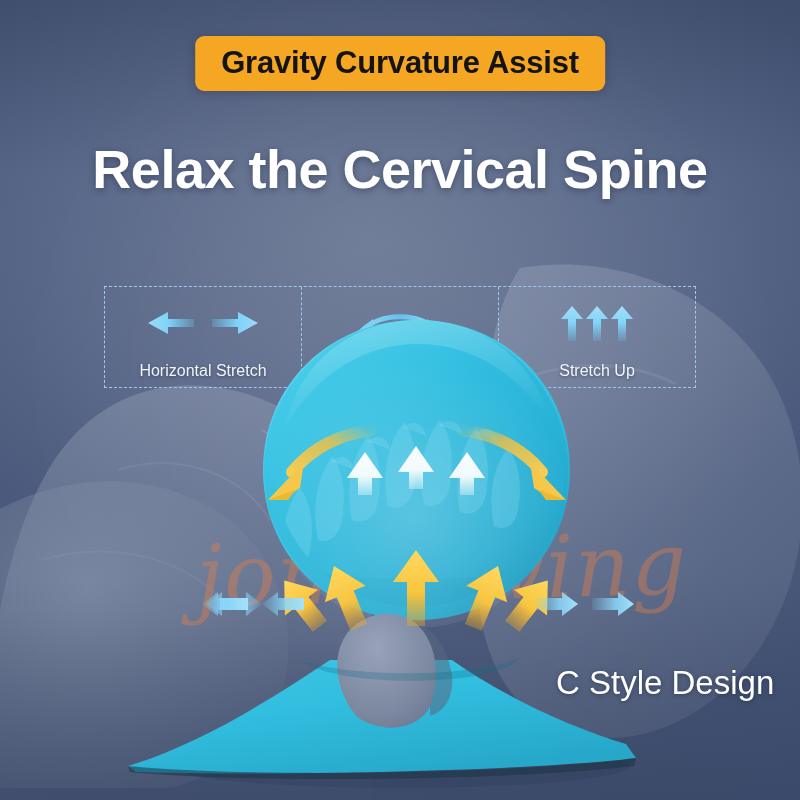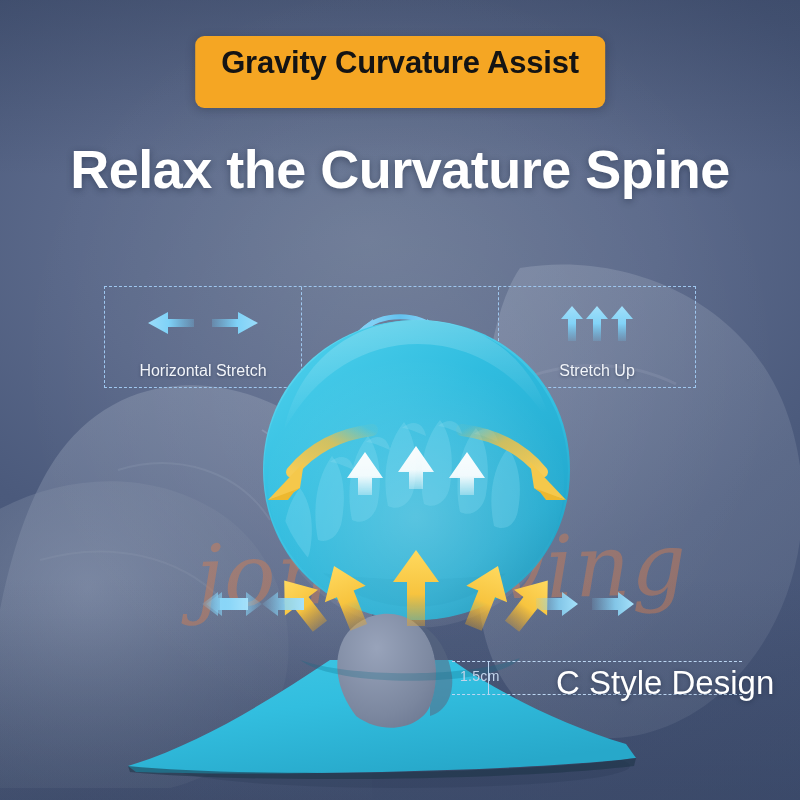--- a/index.html
+++ b/index.html
@@ -40,21 +40,21 @@
   }
 
   
   .banner {
     position: absolute;
     left: 50%;
     top: 36px;
     transform: translateX(-50%);
     background: #f5a623;
     border-radius: 9px;
-    padding: 11px 26px 30px 26px;
+    padding: 11px 26px 13px 26px;
     box-shadow: 0 2px 10px rgba(20,28,48,0.28);
   }
   .banner-text {
     font-size: 31px;
     font-weight: bold;
     color: #141414;
     letter-spacing: -0.2px;
     white-space: nowrap;
     line-height: 1;
   }
@@ -229,21 +229,21 @@
     <path d="M 262,430 C 300,452 330,490 344,536" fill="none" stroke="#ccd5e4" stroke-opacity="0.20" stroke-width="2"></path>
     <path d="M 280,420 C 322,450 350,496 360,548" fill="none" stroke="#e2e9f4" stroke-opacity="0.20" stroke-width="1.5"></path>
   </svg>
 
   <div class="bg-vignette"></div>
 
   <div class="banner">
     <div class="banner-text">Gravity Curvature Assist</div>
   </div>
 
-  <div class="headline">Relax the Curvature Spine</div>
+  <div class="headline">Relax the Cervical Spine</div>
 
   <div class="features">
 
     <div class="feature">
       <div class="feature-icon">
         <svg width="130" height="34" viewBox="0 0 130 34">
           <defs>
             <linearGradient id="hArrowL" x1="1" y1="0" x2="0" y2="0">
               <stop offset="0%" stop-color="#6fc8f2" stop-opacity="0.25"></stop>
               <stop offset="55%" stop-color="#7fd2f7" stop-opacity="1"></stop>
@@ -463,22 +463,16 @@
       <path d="M 266,598 L 292,598 L 292,592 L 308,604 L 292,616 L 292,610 L 266,610 Z" fill="url(#sideArrowL)" transform="translate(-46,0) scale(1,1)"></path>
       <path d="M 262,598 L 288,598 L 288,592 L 304,604 L 288,616 L 288,610 L 262,610 Z" fill="url(#sideArrowL)" transform="translate(-60,0) rotate(180 283,604)"></path>
       <path d="M 206,598 L 232,598 L 232,592 L 248,604 L 232,616 L 232,610 L 206,610 Z" fill="url(#sideArrowL)" transform="rotate(180 227,604)"></path>
       <path d="M 262,598 L 288,598 L 288,592 L 304,604 L 288,616 L 288,610 L 262,610 Z" fill="url(#sideArrowL)" transform="rotate(180 283,604)"></path>
 
       <path d="M 536,598 L 562,598 L 562,592 L 578,604 L 562,616 L 562,610 L 536,610 Z" fill="url(#sideArrowR)"></path>
       <path d="M 592,598 L 618,598 L 618,592 L 634,604 L 618,616 L 618,610 L 592,610 Z" fill="url(#sideArrowR)"></path>
     </g>
   </svg>
 
-  <div class="meas-band">
-    <div class="meas-line top"></div>
-    <div class="meas-line bot"></div>
-    <div class="meas-tick"></div>
-    <div class="meas-value">1.5cm</div>
-  </div>
 
   <div class="c-style-label">C Style Design</div>
 
 </div>
 
 </body></html>

